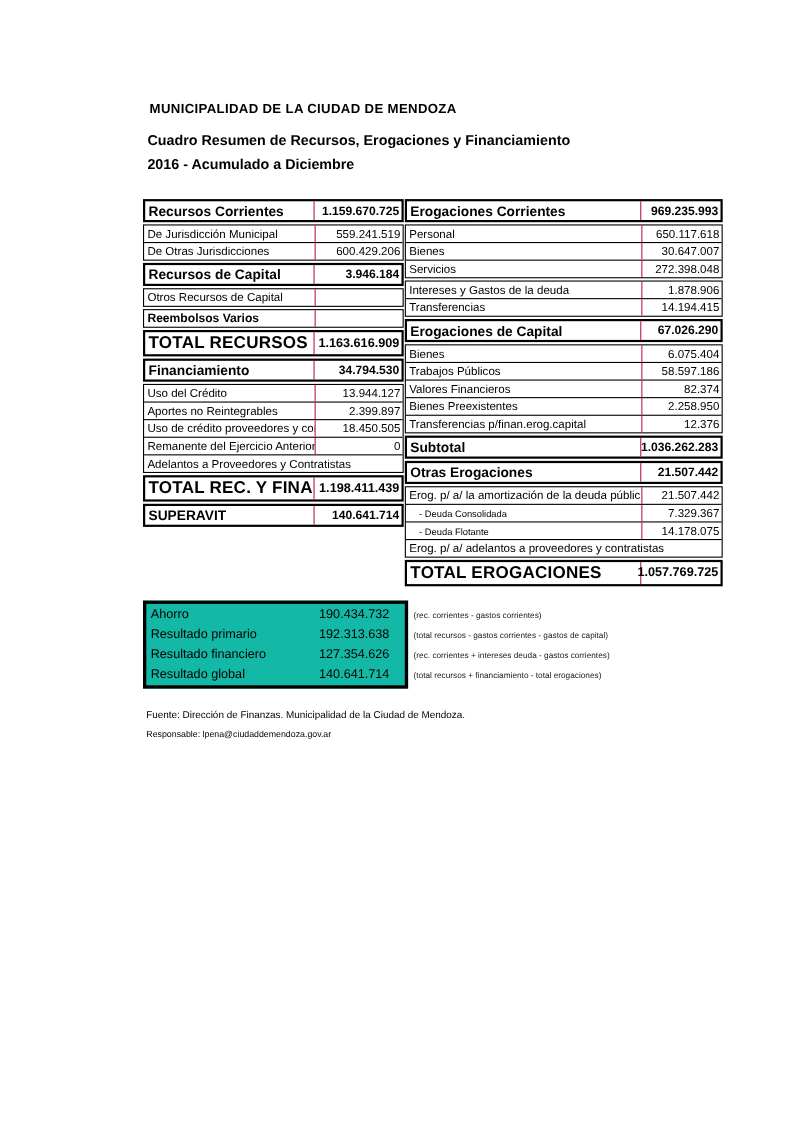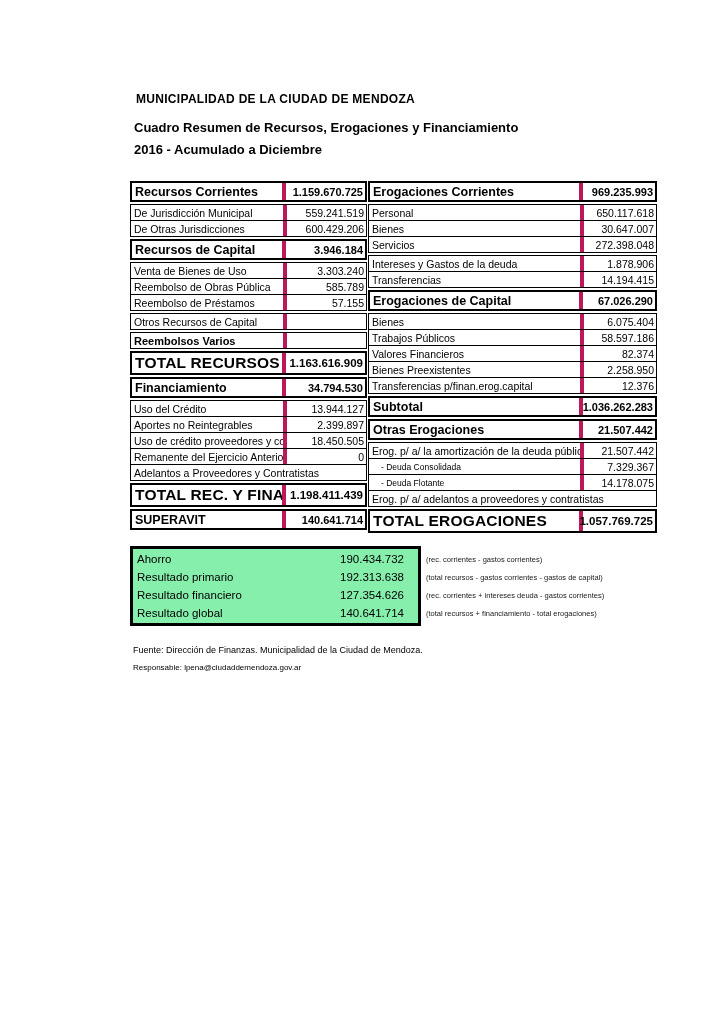--- a/index.html
+++ b/index.html
@@ -13,36 +13,36 @@
   .tables{position:absolute;left:130px;top:181px;display:flex;align-items:flex-start;}
   .left-col{width:237px;}
   .right-col{width:289px;margin-left:1px;}
 
   .box{border:1px solid #000;margin-bottom:2px;box-sizing:border-box;background:#fff;}
   .box.hdr{border-width:2px;}
   .trow{display:flex;align-items:stretch;height:15px;border-top:1px solid #000;}
   .trow:first-child{border-top:none;}
   .lbl{flex:1;display:flex;align-items:center;padding-left:3px;font-size:10.5px;
        white-space:nowrap;overflow:hidden;}
-  .val{flex:none;width:77px;border-left:4px solid #be185d;display:flex;align-items:center;
+  .val{flex:none;width:77px;border-left:1px solid #be185d;display:flex;align-items:center;
        justify-content:flex-end;padding-right:2px;font-size:10.5px;white-space:nowrap;}
   .right-col .val{width:70px;}
 
   .hdr .trow{height:17px;}
   .hdr .lbl{font-weight:bold;font-size:12.5px;}
   .hdr .val{font-weight:bold;font-size:11px;}
   .total .trow{height:20px;border-radius:10px;}
   .total .lbl{font-size:15.5px;letter-spacing:.2px;}
   .total .val{font-size:11.5px;}
   .bold-lbl .lbl{font-weight:bold;font-size:11px;}
   .sub .lbl{font-size:8.5px;padding-left:12px;}
   .span-row .lbl{overflow:visible;}
 
   .summary{position:absolute;left:130px;top:546px;display:flex;align-items:flex-start;}
-  .sbox{width:291px;border:3px solid #000;box-sizing:border-box;padding:1px 0;background:#86efac;}
+  .sbox{width:241px;border:3px solid #000;box-sizing:border-box;padding:1px 0;background:#14b8a6;}
   .srow{display:flex;align-items:center;height:18px;font-size:11.5px;}
   .slbl{flex:1;padding-left:4px;}
   .sval{padding-right:14px;}
   .notes{margin-left:5px;padding-top:4px;}
   .note{height:18px;display:flex;align-items:center;font-size:7.5px;color:#1a1a1a;white-space:nowrap;}
 
   .src{position:absolute;left:133px;top:645px;font-size:9px;}
   .resp{position:absolute;left:133px;top:663px;font-size:8px;}
 </style>
 </head>
@@ -76,34 +76,20 @@
         </div>
       </div>
 
       <div class="box hdr">
         <div class="trow">
           <span class="lbl">Recursos de Capital</span>
           <span class="val">3.946.184</span>
         </div>
       </div>
 
-      <div class="box">
-        <div class="trow">
-          <span class="lbl">Venta de Bienes de Uso</span>
-          <span class="val">3.303.240</span>
-        </div>
-        <div class="trow">
-          <span class="lbl">Reembolso de Obras Pública</span>
-          <span class="val">585.789</span>
-        </div>
-        <div class="trow">
-          <span class="lbl">Reembolso de Préstamos</span>
-          <span class="val">57.155</span>
-        </div>
-      </div>
 
       <div class="box">
         <div class="trow">
           <span class="lbl">Otros Recursos de Capital</span>
           <span class="val"></span>
         </div>
       </div>
 
       <div class="box bold-lbl">
         <div class="trow">

